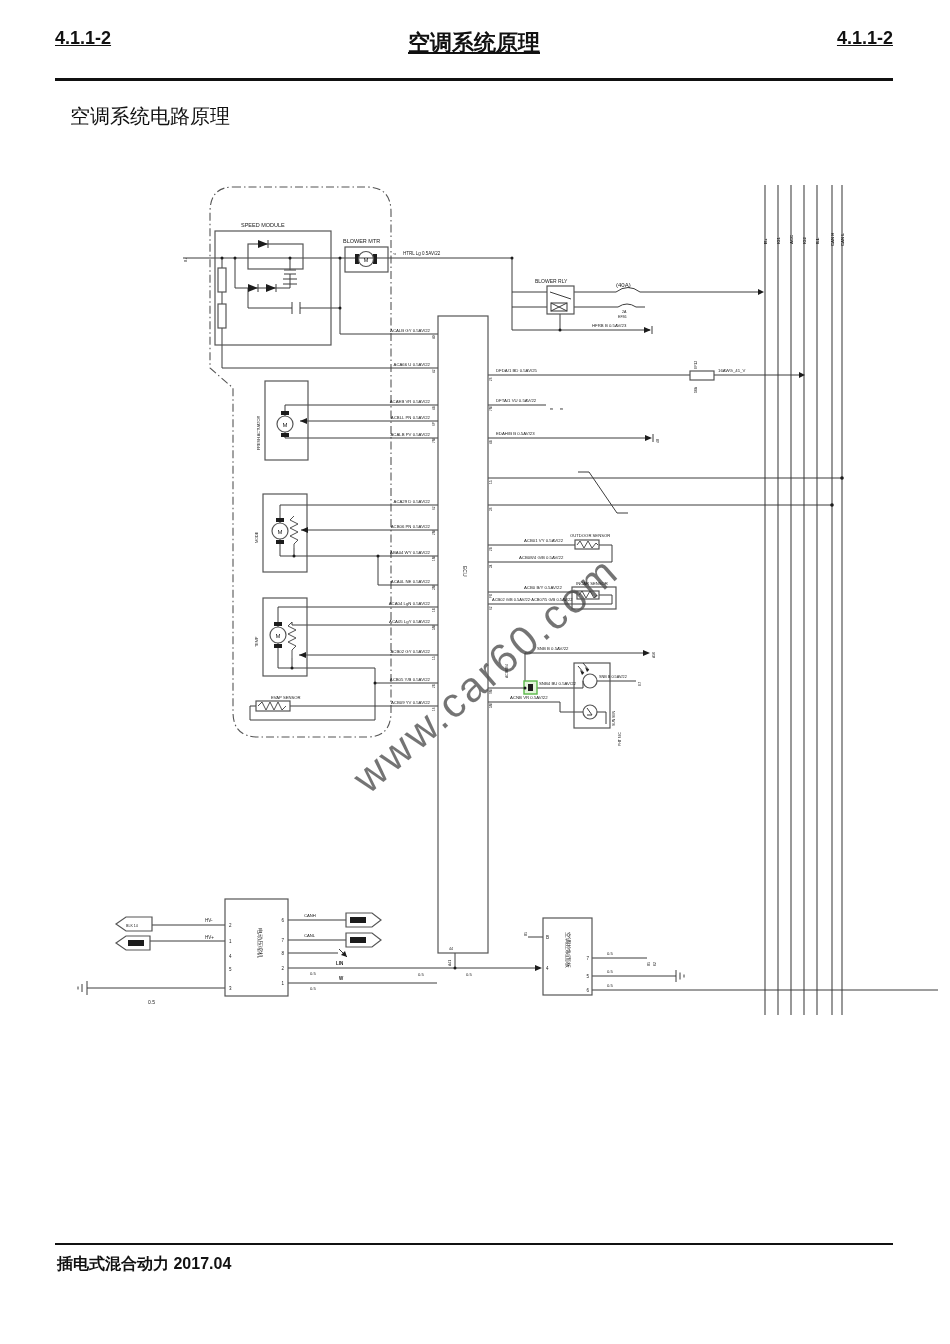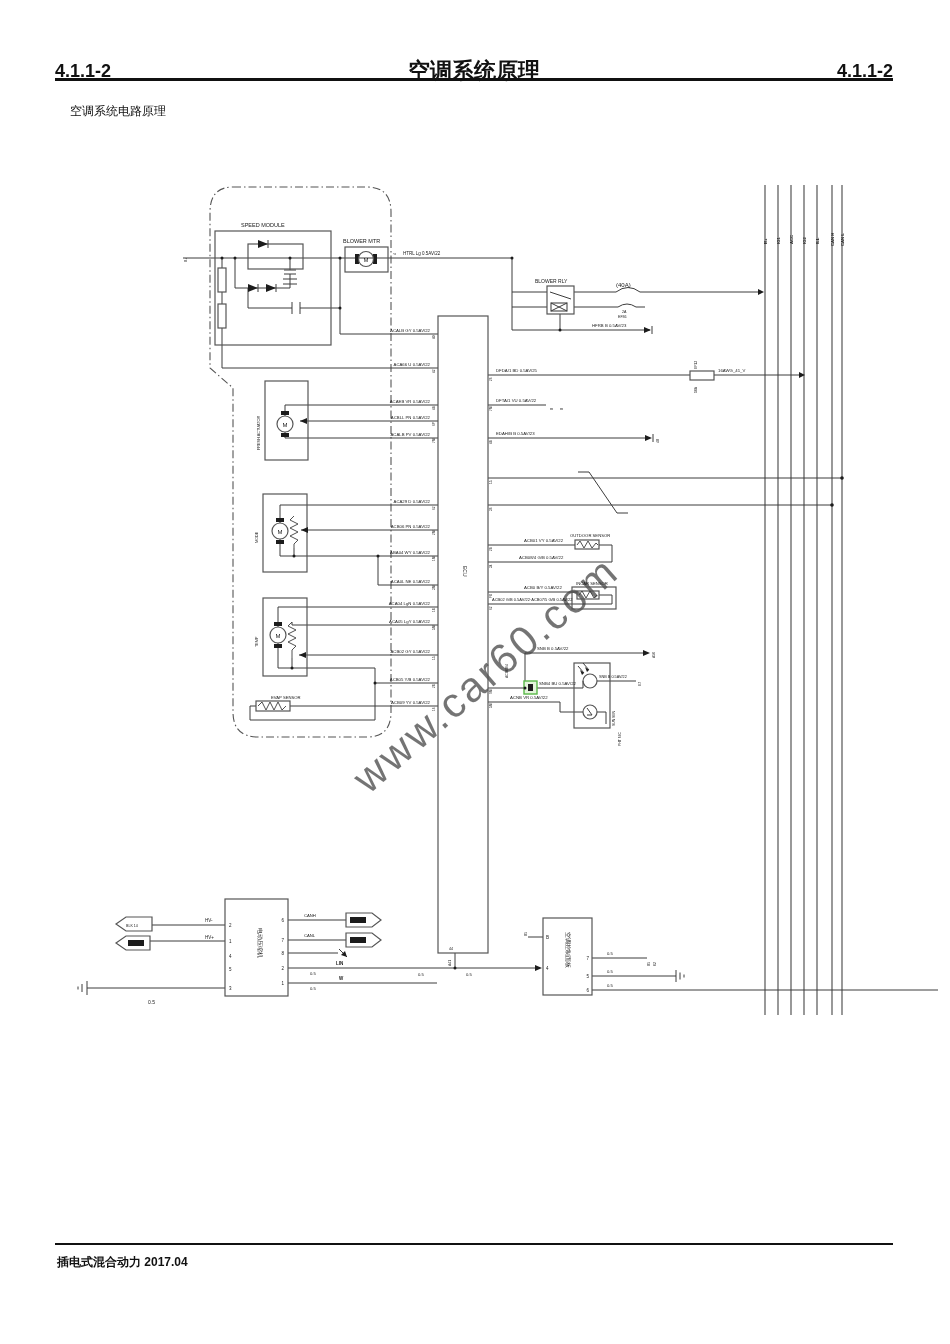--- a/index.html
+++ b/index.html
@@ -1,25 +1,25 @@
 <!DOCTYPE html>
 <html><head>
 <meta charset="utf-8">
 <style>
   html,body{margin:0;padding:0;background:#e8e8e8;}
   .page{position:relative;width:950px;height:1344px;background:#ffffff;margin:0 auto;
         font-family:"Liberation Sans",sans-serif;color:#111;overflow:hidden;}
-  .hdr{position:absolute;top:56px;left:55px;right:57px;display:flex;
-       justify-content:space-between;align-items:center;font-weight:bold;font-size:18px;}
+  .hdr{position:absolute;top:28px;left:55px;right:57px;display:flex;
+       justify-content:space-between;align-items:flex-start;font-weight:bold;font-size:18px;text-decoration:underline;}
   .hdr .c{font-size:22px;}
   .hrule{position:absolute;left:55px;right:57px;height:3px;background:#111;}
   .hrule.top{top:78px;}
   .frule{position:absolute;left:55px;right:57px;height:2px;background:#111;top:1243px;}
-  .subtitle{position:absolute;top:103px;left:70px;font-size:12px;}
-  .footer{position:absolute;top:1254px;left:57px;font-size:12px;font-weight:bold;}
+  .subtitle{position:absolute;top:103px;left:70px;font-size:20px;}
+  .footer{position:absolute;top:1254px;left:57px;font-size:16px;font-weight:bold;}
   svg{position:absolute;left:0;top:0;}
   svg text{font-family:"Liberation Sans",sans-serif;fill:#191919;}
   .w{stroke:#3c3c3c;stroke-width:1;fill:none;}
   .w2{stroke:#555;stroke-width:1.2;fill:none;}
   .bx{stroke:#555;stroke-width:1.2;fill:none;}
   .dash{stroke:#555;stroke-width:1.1;fill:none;stroke-dasharray:8 3 1.5 3;}
   .blk{fill:#1c1c1c;stroke:none;}
   .zz{stroke:#3c3c3c;stroke-width:0.9;fill:none;}
 </style>
 </head>

